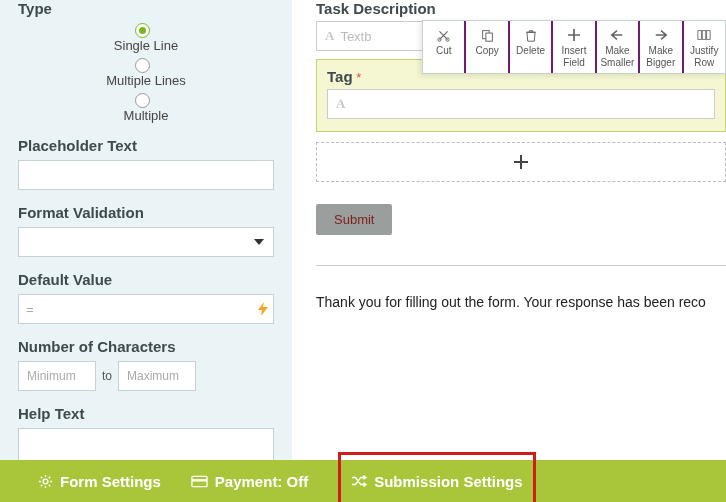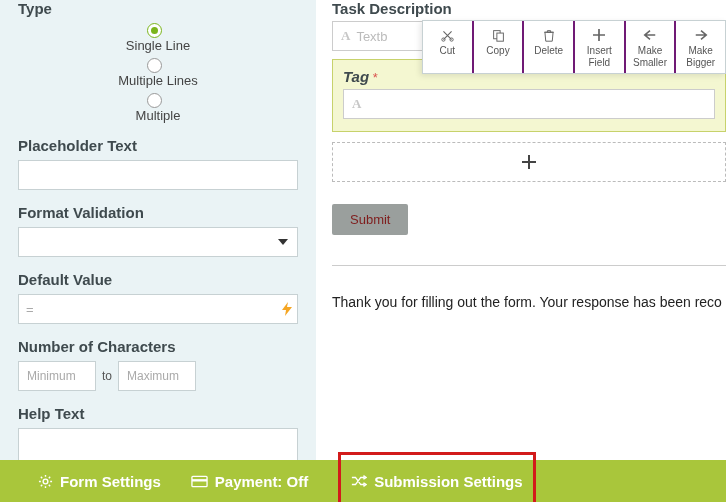--- a/index.html
+++ b/index.html
@@ -1,20 +1,20 @@
 <!DOCTYPE html>
 <html><head>
 <meta charset="utf-8">
 <style>
 * { box-sizing: border-box; margin: 0; padding: 0; }
 body { font-family: Arial, Helvetica, sans-serif; font-size: 13px; color: #333; background: #fff; width: 726px; height: 502px; overflow: hidden; position: relative; }
 
 .container { display: flex; height: 460px; }
 
-.sidebar { width: 316px; background: #eaf3f5; padding: 0 18px 0 18px; position: relative; overflow: hidden; }
+.sidebar { width: 292px; background: #eaf3f5; padding: 0 18px 0 18px; position: relative; overflow: hidden; }
 .sidebar::after { content: ''; position: absolute; right: -15px; top: 95px; width: 0; height: 0; border-top: 18px solid transparent; border-bottom: 18px solid transparent; border-left: 18px solid #eaf3f5; }
 
 .field-group { margin-bottom: 14px; }
 .field-label { font-family: "Arial Narrow", Arial, sans-serif; font-stretch: condensed; font-weight: bold; font-size: 15px; color: #3f4a4e; margin-bottom: 6px; display: block; }
 
 .radio-row { display: flex; align-items: center; margin: 5px 0; cursor: pointer; flex-direction: column; }
 .radio-row .rb { width: 15px; height: 15px; border: 1px solid #999; border-radius: 50%; background: #fff; margin-right: 8px; display: flex; align-items: center; justify-content: center; }
 .radio-row.selected .rb { border-color: #7bb51b; }
 .radio-row.selected .rb::after { content: ''; width: 7px; height: 7px; border-radius: 50%; background: #7bb51b; }
 .radio-row span.lbl { font-size: 13px; color: #444; }
@@ -29,27 +29,27 @@
 .default-wrap .eq { position: absolute; left: 8px; top: 50%; transform: translateY(-50%); color: #aaa; font-size: 13px; }
 .default-wrap input { padding-left: 22px; }
 .default-wrap .bolt { position: absolute; right: 6px; top: 50%; transform: translateY(-50%); color: #f5a623; font-size: 14px; }
 
 .minmax { display: flex; align-items: center; gap: 6px; }
 .minmax input { width: 78px; height: 30px; border: 1px solid #c7d1d3; background: #fff; padding: 4px 8px; font-size: 12px; }
 .minmax input::placeholder { color: #aaa; }
 .minmax .to { font-size: 12px; color: #555; }
 
 
-.main { flex: 1; padding: 0 0 0 16px; position: relative; overflow: hidden; }
+.main { flex: 1; padding: 0 0 0 24px; position: relative; overflow: hidden; }
 .form-label { font-family: "Arial Narrow", Arial, sans-serif; font-stretch: condensed; font-weight: bold; font-size: 15px; color: #3f4a4e; margin-bottom: 4px; }
 .tbox { border: 1px solid #ccc; height: 30px; padding: 6px 8px; color: #bbb; font-size: 13px; display: flex; align-items: center; gap: 6px; }
 .tbox .A { font-family: Georgia, serif; font-weight: bold; color: #c7c7c7; }
 
 .tag-block { border: 1px solid #c7d26b; background: #f4f7d1; padding: 8px 10px 12px 10px; margin-top: 8px; }
-.tag-block .tag-lbl { font-family: "Arial Narrow", Arial, sans-serif; font-stretch: condensed; font-weight: bold; font-size: 15px; color: #3f4a4e; font-style: italic; }
+.tag-block .tag-lbl { font-family: "Arial Narrow", Arial, sans-serif; font-stretch: condensed; font-weight: bold; font-size: 15px; color: #3f4a4e; }
 .tag-block .req { color: #d9534f; }
 .tag-block .tbox { margin-top: 4px; background: #fff; }
 
 .add-row { margin-top: 10px; border: 1px dashed #bbb; height: 40px; display: flex; align-items: center; justify-content: center; color: #666; font-size: 18px; cursor: pointer; }
 
 .submit-btn { margin-top: 22px; background: #9a9f9d; color: #7f1d1d; border: none; padding: 8px 18px; font-size: 13px; border-radius: 2px; cursor: pointer; }
 
 hr.sep { margin-top: 30px; border: none; border-top: 1px solid #ccc; }
 .thank { margin-top: 28px; font-size: 14px; color: #222; white-space: nowrap; }
 
@@ -216,20 +216,31 @@
 Smaller</div>
       </div>
       <div class="item">
         <div class="ic">
           <svg width="14" height="12" viewBox="0 0 16 12">
               <path d="M8 1l6 5-6 5M14 6H2" fill="none" stroke="#666" stroke-width="1.8"></path>
             </svg>
         </div>
         <div style="white-space:pre-line">Make
 Bigger</div>
+      </div>
+      <div class="item">
+        <div class="ic">
+          <svg width="14" height="12" viewBox="0 0 16 12">
+              <rect x="1" y="1" width="4" height="10" fill="none" stroke="#666"></rect>
+              <rect x="6" y="1" width="4" height="10" fill="none" stroke="#666"></rect>
+              <rect x="11" y="1" width="4" height="10" fill="none" stroke="#666"></rect>
+            </svg>
+        </div>
+        <div style="white-space:pre-line">Justify
+Row</div>
       </div>
     </div>
 
   </div>
 </div>
 
 <div class="bottombar">
   <div class="btn">
     <span class="ic">
       <svg width="15" height="15" viewBox="0 0 16 16">

